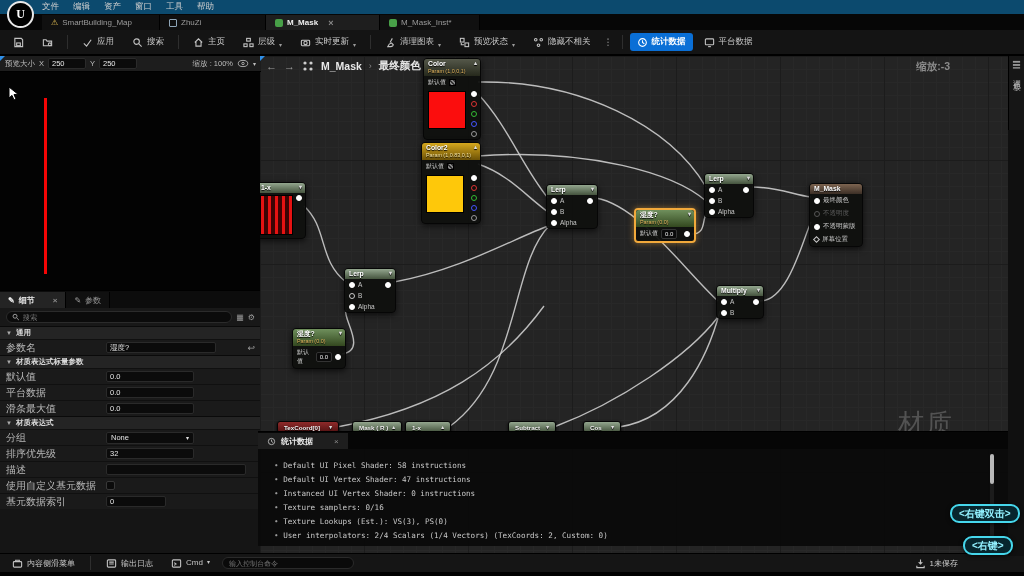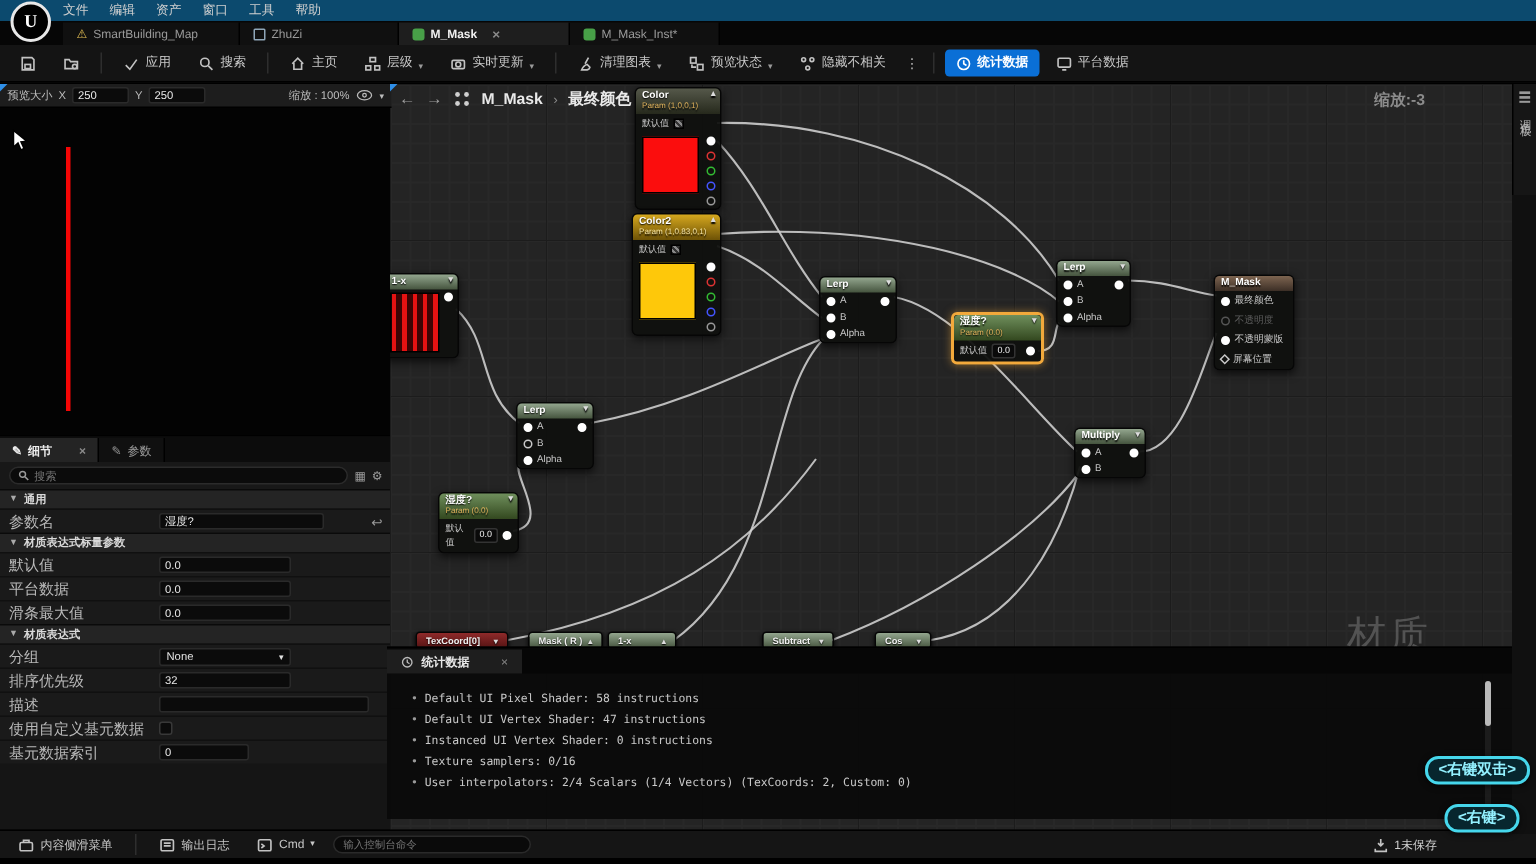--- a/index.html
+++ b/index.html
@@ -574,20 +574,21 @@
           </svg>
         <span>统计数据</span>
         <span style="margin-left:16px;color:#8a8a8a;font-weight:normal">×</span>
       </div>
     </div>
     <div class="lines">
       <div>Default UI Pixel Shader: 58 instructions</div>
       <div>Default UI Vertex Shader: 47 instructions</div>
       <div>Instanced UI Vertex Shader: 0 instructions</div>
       <div>Texture samplers: 0/16</div>
+      <div>Texture Lookups (Est.): VS(3), PS(0)</div>
       <div>User interpolators: 2/4 Scalars (1/4 Vectors) (TexCoords: 2, Custom: 0)</div>
     </div>
     <div id="statscroll">
         <div id="statthumb"></div>
       </div>
   </div>
 
   <div id="statusbar">
     <div class="sbtn">
       <svg class="ticon" viewBox="0 0 12 12">

